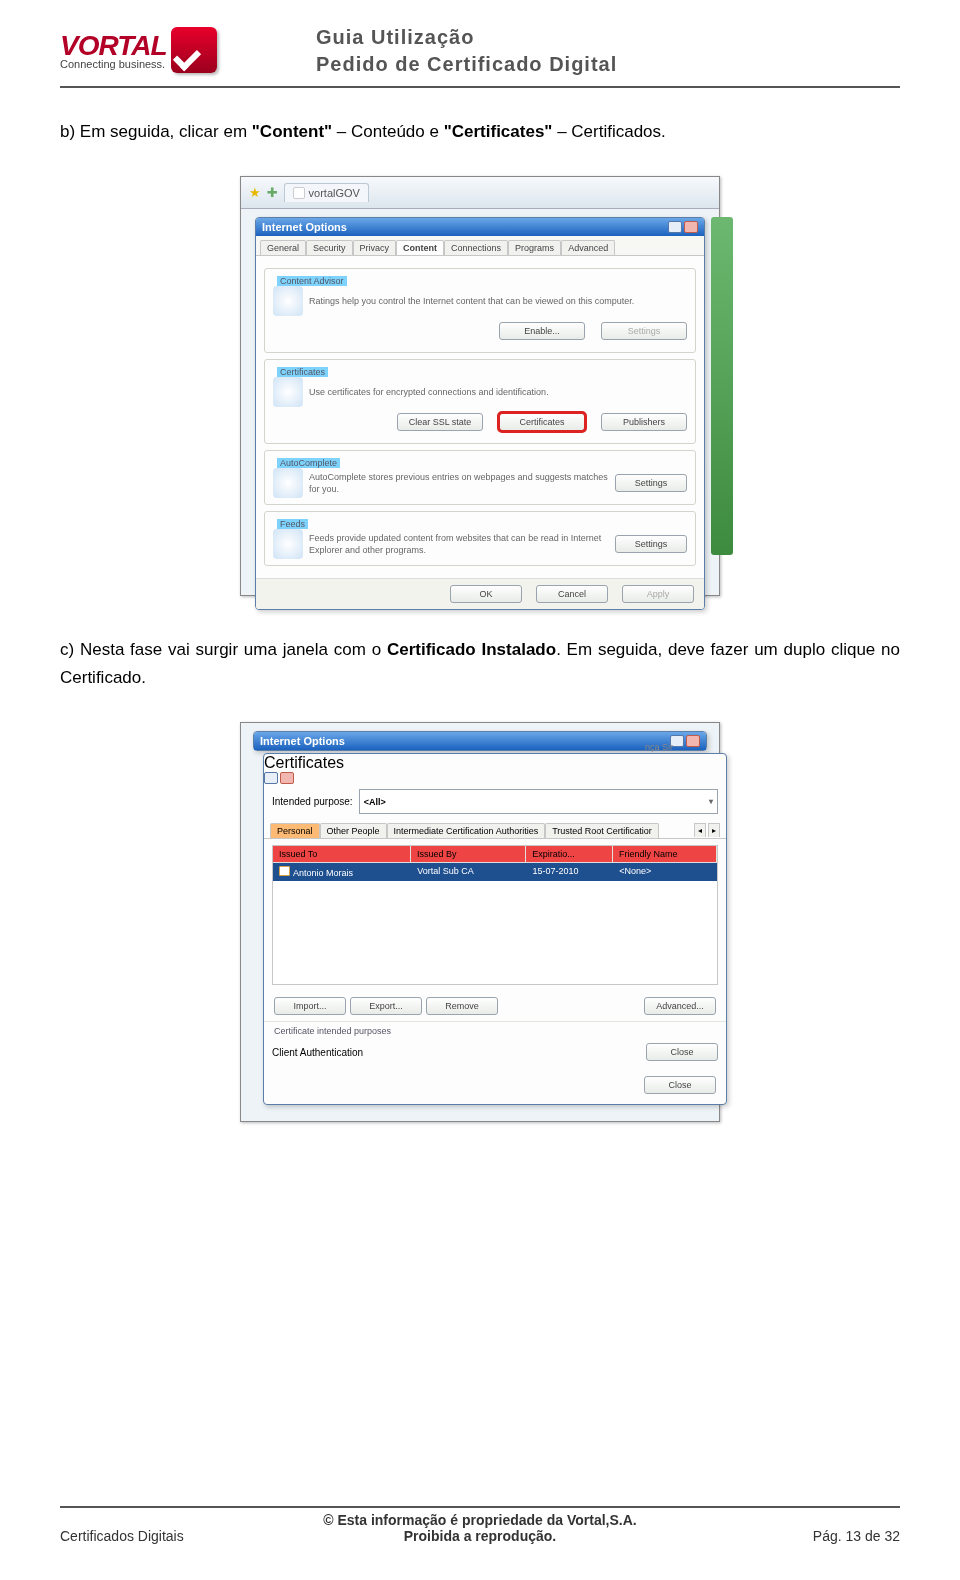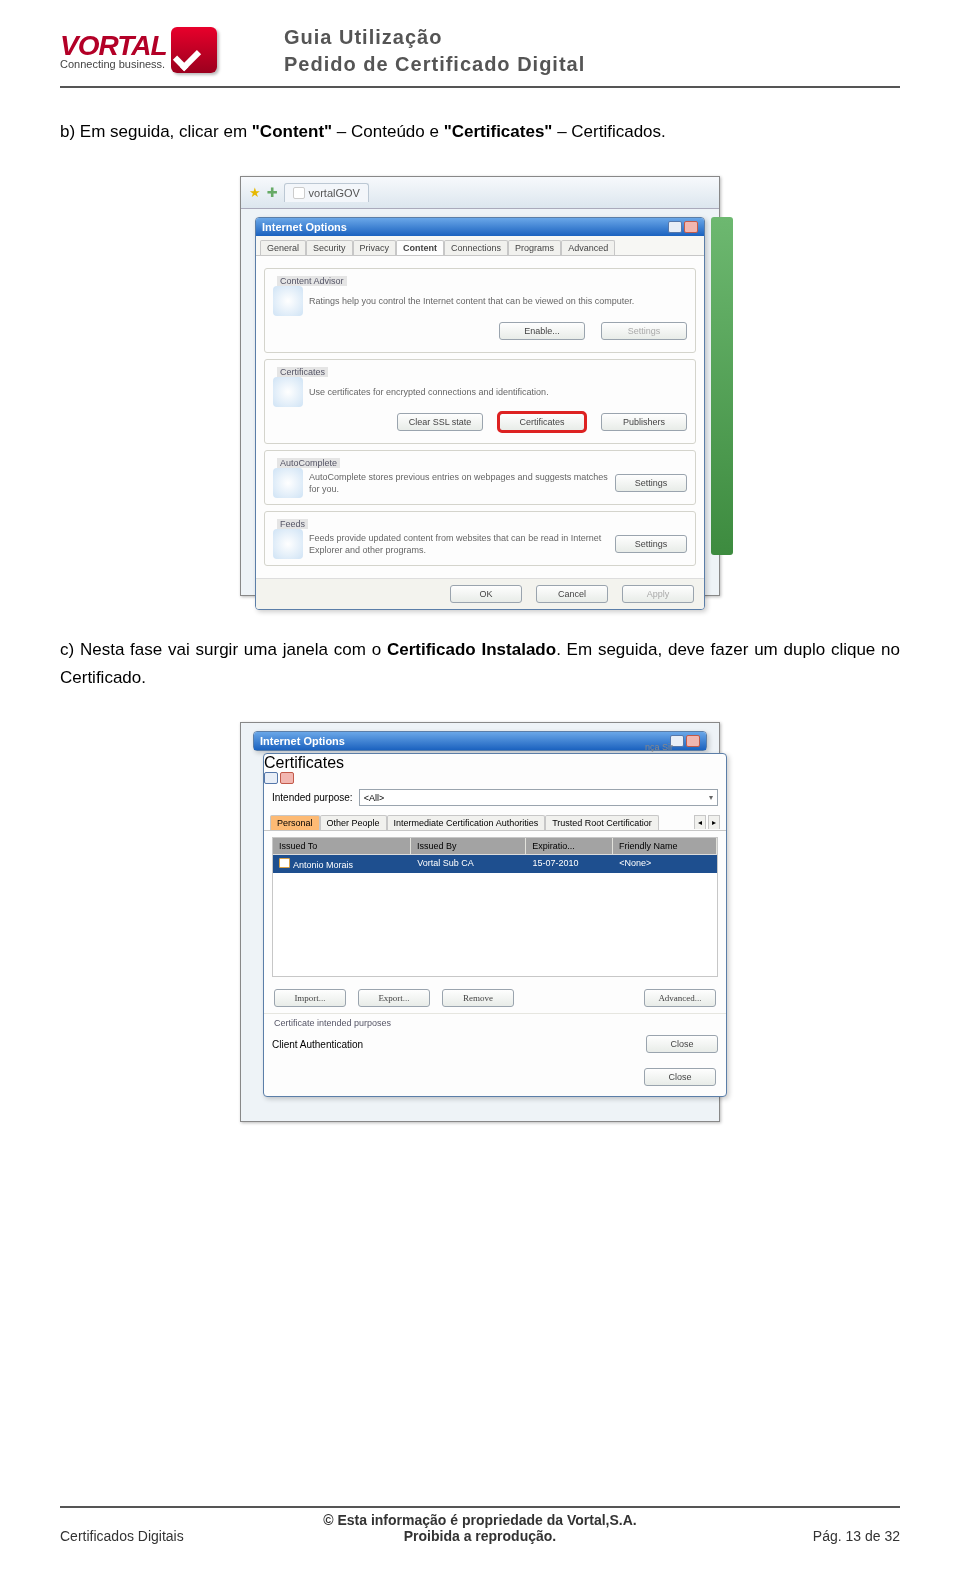--- a/index.html
+++ b/index.html
@@ -12,21 +12,21 @@
   }
   .page {
     width: 960px;
     min-height: 1580px;
     padding: 20px 60px 40px 60px;
     position: relative;
   }
   .header {
     display: flex;
     align-items: flex-end;
-    gap: 4px;
+    gap: 36px;
     padding-bottom: 6px;
     border-bottom: 2px solid #555;
     margin-bottom: 26px;
   }
   .logo {
     width: 220px;
     height: 60px;
     display: flex;
     align-items: center;
     gap: 4px;
@@ -138,21 +138,21 @@
     display:flex; gap:0; border-bottom:1px solid #c7c7c7;
     padding:4px 4px 0 4px; background:#f7f7f4;
   }
   .tabs-row .t{
     padding:2px 6px;border:1px solid #c7c7c7;border-bottom:none;
     background:#f1f1ee;border-radius:2px 2px 0 0;font-size:9px;
   }
   .tabs-row .t.active{background:#fdfdfd;font-weight:bold;}
   .section{padding:6px 8px;}
   .groupbox{border:1px solid #d4d4cc;border-radius:3px;margin:6px 0;padding:6px 8px;}
-  .groupbox .legend{font-size:9px;color:#556;margin-top:-12px;margin-left:4px;background:#e5e5e5;padding:0 3px;display:inline-block;}
+  .groupbox .legend{font-size:9px;color:#556;margin-top:-12px;margin-left:4px;background:#7dd3fc;padding:0 3px;display:inline-block;}
   .row-inline{display:flex;align-items:center;gap:6px;}
   .icon-shield{width:30px;height:30px;background:radial-gradient(#fff,#cfe3f5);border-radius:4px;}
   .btn{
     display:inline-flex;align-items:center;justify-content:center;
     border:1px solid #9aa4ae;border-radius:3px;background:linear-gradient(#fefefe,#e8ece8);
     padding:2px 10px;font-size:9px;color:#444;min-width:72px;height:18px;
   }
   .btn.wide{min-width:86px;}
   .btn.highlight{outline:3px solid #d22; outline-offset:-1px;}
   .btn.faded{color:#aaa;}
@@ -171,39 +171,39 @@
   }
   
   .dialog2a{top:8px;left:12px;right:12px;}
   .dialog2b{
     position:absolute; top:30px; left:22px; right:-8px;
     background:#fdfdfd; border:1px solid #5b7ea8; border-radius:4px;
     box-shadow:2px 2px 5px rgba(0,0,0,.2);
   }
   .fieldrow{display:flex;align-items:center;gap:6px;padding:5px 8px;font-size:10px;}
   .select{
-    flex:1;border:1px solid #9aa4ae;height:17px;background:#fff;display:flex;
-    align-items:center;justify-content:space-between;padding:0 4px;font-size:9px;
+    flex:1;border:1px solid #9aa4ae;height:25px;background:#fff;display:flex;
+    align-items:center;justify-content:space-between;padding:0 4px;font-size:9px;font-weight:bold;
   }
   .select .caret{font-size:8px;color:#666;}
   .cert-tabs{display:flex;gap:0;border-bottom:1px solid #c7c7c7;padding:4px 6px 0 6px;font-size:9px;}
   .cert-tabs .t{padding:2px 6px;border:1px solid #c7c7c7;border-bottom:none;background:#f1f1ee;border-radius:2px 2px 0 0;white-space:nowrap;}
   .cert-tabs .t.active{background:#fdba74;}
   .cert-tabs .scroll{margin-left:auto;display:flex;gap:2px;}
   .cert-tabs .scroll span{width:12px;height:14px;border:1px solid #c7c7c7;border-bottom:none;background:#f1f1ee;display:flex;align-items:center;justify-content:center;font-size:8px;}
   .listbox{
     margin:6px 8px;border:1px solid #c7c7c7;height:140px;background:#fff;font-size:9px;
   }
-  .list-head{display:flex;background:#a3a3a3;border-bottom:1px solid #ddd;}
+  .list-head{display:flex;background:#ef4444;border-bottom:1px solid #ddd;}
   .list-head div{padding:3px 6px;border-right:1px solid #e2e2dc;}
   .col1{flex:2.2;} .col2{flex:1.8;} .col3{flex:1.3;} .col4{flex:1.6;}
   .list-row{display:flex;background:#1e4f8f;color:#fff;}
   .list-row div{padding:3px 6px;}
   .list-row .ci{display:inline-block;width:11px;height:10px;background:#fff;border:1px solid #d8a24a;border-radius:1px;margin-right:3px;}
-  .cert-actions{display:flex;gap:12px;padding:6px 10px;font-family:Liberation Serif, serif;}
+  .cert-actions{display:flex;gap:4px;padding:6px 10px;}
   .cert-actions .spacer{flex:1;}
   .purpose{padding:4px 10px 2px 10px;font-size:9px;color:#556;border-top:1px solid #e6e6e0;margin-top:0;}
   .close-row{display:flex;justify-content:flex-end;padding:10px 10px 10px 10px;}
   .side-text{
     position:absolute; right:-12px; top:18px; width:86px;
     font-size:9px; line-height:1.4; color:#444;
   }
   .side-text .row{white-space:nowrap;}
   .side-text .chip{display:inline-block;background:#2d9b3f;color:#fff;border-radius:8px;padding:1px 6px;font-size:8px;margin-top:6px;}
   .side-text .lnk{color:#2965a9;}

